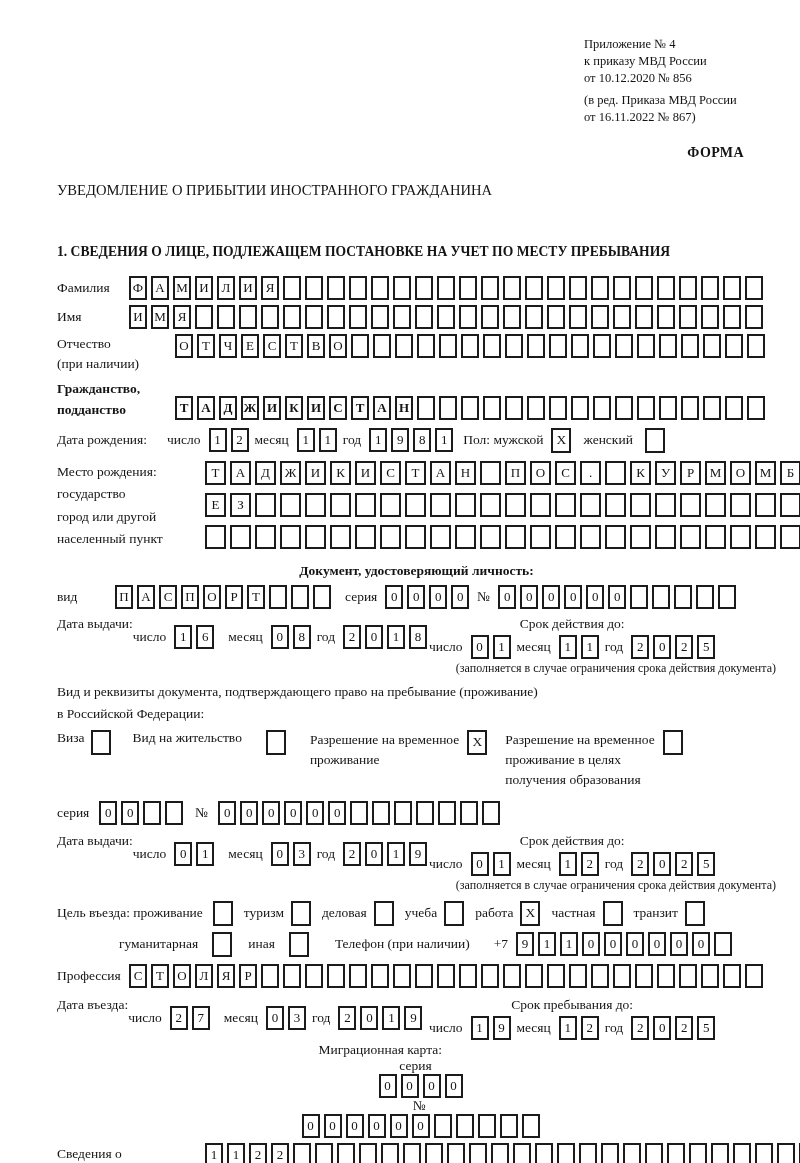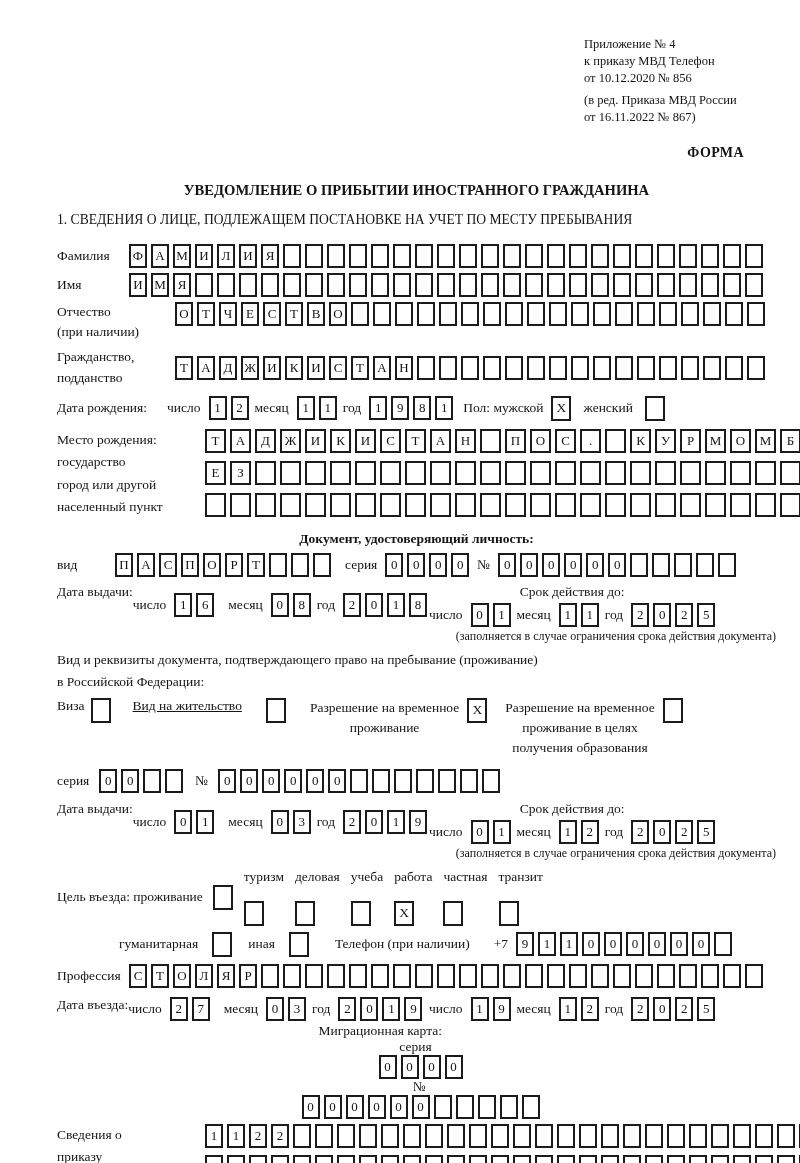--- a/index.html
+++ b/index.html
@@ -8,24 +8,24 @@
     width:800px; height:1163px; overflow:hidden;
     font-family:"Liberation Serif","DejaVu Serif",serif;
     color:#141414; font-size:13.5px;
   }
   .page { padding:36px 24px 16px 57px; }
 
   .hdr { margin-left:auto; width:192px; line-height:1.35; font-size:12.5px; }
   .hdr .gap { height:5px; }
   .form-label { text-align:right; padding-right:32px; font-weight:bold; font-size:14px; margin-top:20px; letter-spacing:.4px; }
 
-  .title { text-align:center; font-weight:bold; font-size:14.6px; line-height:1.55; margin-top:18px; }
+  .title { font-weight:normal; font-size:14.6px; line-height:1.55; margin-top:18px; }
   .underline { display:inline-block; width:58px; border-bottom:2.2px solid #333; height:12px; margin-left:10px; }
 
-  .sect { font-weight:normal; font-size:13.6px; margin-top:10px; margin-bottom:16px; }
+  .sect { font-weight:bold; font-size:13.6px; margin-top:42px; margin-bottom:16px; }
 
   .row { display:flex; align-items:center; margin-bottom:5px; }
   .lbl { flex:0 0 auto; }
   .lbl2 { line-height:1.5; }
   .w72 { width:72px; } .w90 { width:118px; } 
 
   .cells { display:flex; gap:4px; }
   .cell {
     flex:0 0 18px; width:18px; height:24px;
     border:2px solid #1b1b1b; background:#fff;
@@ -48,36 +48,36 @@
   .note-right { text-align:right; font-size:12px; margin-bottom:8px; margin-top:1px; }
 
   .bp { display:flex; align-items:flex-start; margin-bottom:6px; }
   .bp-label { width:148px; line-height:1.65; flex:0 0 auto; }
   .bp-rows .cells { margin-bottom:8px; }
 
   .doc-head { text-align:center; font-weight:bold; margin:2px 0 6px 0; }
 
   .res-opts { display:flex; align-items:flex-start; margin:8px 0 10px 0; }
   .opt { display:flex; align-items:flex-start; gap:8px; }
-  .olines { text-align:center; line-height:1.5; }
-
-  .popt { display:flex; align-items:flex-start; gap:16px; margin-left:11px;flex-direction:column; }
+  .olines { line-height:1.5; }
+
+  .popt { display:flex; align-items:center; gap:7px; margin-left:11px; }
 
   .reps { display:flex; align-items:flex-start; margin-top:4px; }
   .reps-label { width:148px; line-height:1.62; flex:0 0 auto; }
   .reps-rows .cells { margin-bottom:7px; }
 </style>
 </head>
 <body>
 
 <div class="page">
 
   <div class="hdr">
     <div>Приложение № 4</div>
-    <div>к приказу МВД Телефон</div>
+    <div>к приказу МВД России</div>
     <div>от 10.12.2020 № 856</div>
     <div class="gap"></div>
     <div>(в ред. Приказа МВД России</div>
     <div>от 16.11.2022 № 867)</div>
   </div>
 
   <div class="form-label">ФОРМА</div>
 
   <div class="title">
     <div>УВЕДОМЛЕНИЕ О ПРИБЫТИИ ИНОСТРАННОГО ГРАЖДАНИНА</div>
@@ -184,21 +184,21 @@
         <span class="cell"></span>
         <span class="cell"></span>
         <span class="cell"></span>
         <span class="cell"></span>
         <span class="cell"></span>
         <span class="cell"></span>
         <span class="cell"></span>
       </span>
   </div>
 
-  <div class="row" style="align-items:center;">
+  <div class="row" style="align-items:flex-end;font-weight:bold;">
     <span class="lbl w90 lbl2">
       <span>Гражданство,</span><br>
       <span>подданство</span>
     </span>
     <span class="cells">
         <span class="cell">Т</span>
         <span class="cell">А</span>
         <span class="cell">Д</span>
         <span class="cell">Ж</span>
         <span class="cell">И</span>
@@ -430,21 +430,21 @@
   <div class="note-right">(заполняется в случае ограничения срока действия документа)</div>
 
   <div style="margin-bottom:6px;">Вид и реквизиты документа, подтверждающего право на пребывание (проживание)</div>
   <div>в Российской Федерации:</div>
 
   <div class="res-opts">
     <div class="opt">
       <span>Виза</span>
       <span class="cbox" style="margin-left:-2px;"></span>
     </div>
-    <div class="opt" style="margin-left:22px;text-decoration:underline;">
+    <div class="opt" style="margin-left:22px;">
       <span>Вид на жительство</span>
       <span class="cbox" style="margin-left:16px;"></span>
     </div>
     <div class="opt" style="margin-left:24px;">
       <span class="olines">
         <span>Разрешение на временное</span><br>
         <span>проживание</span>
       </span>
       <span class="cbox">X</span>
     </div>
@@ -634,20 +634,21 @@
         <span class="dlbl">год</span>
         <span class="cells">
             <span class="cell">2</span>
             <span class="cell">0</span>
             <span class="cell">1</span>
             <span class="cell">9</span>
           </span>
       </div>
     </div>
     <div class="dcol-r">
+      <div class="dhead">Срок пребывания до:</div>
       <div class="dgroup">
         <span class="dlbl">число</span>
         <span class="cells">
             <span class="cell">1</span>
             <span class="cell">9</span>
           </span>
         <span class="dlbl">месяц</span>
         <span class="cells">
             <span class="cell">1</span>
             <span class="cell">2</span>

